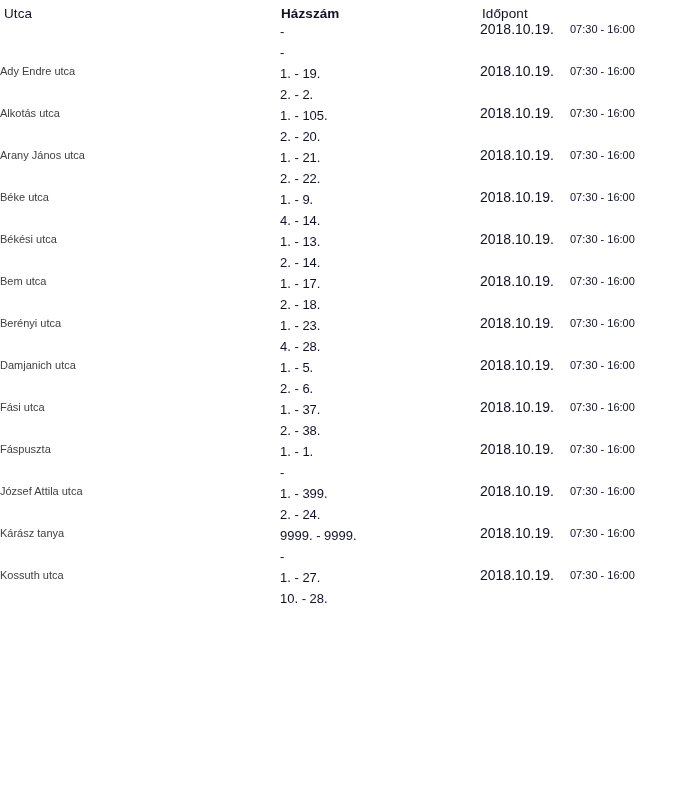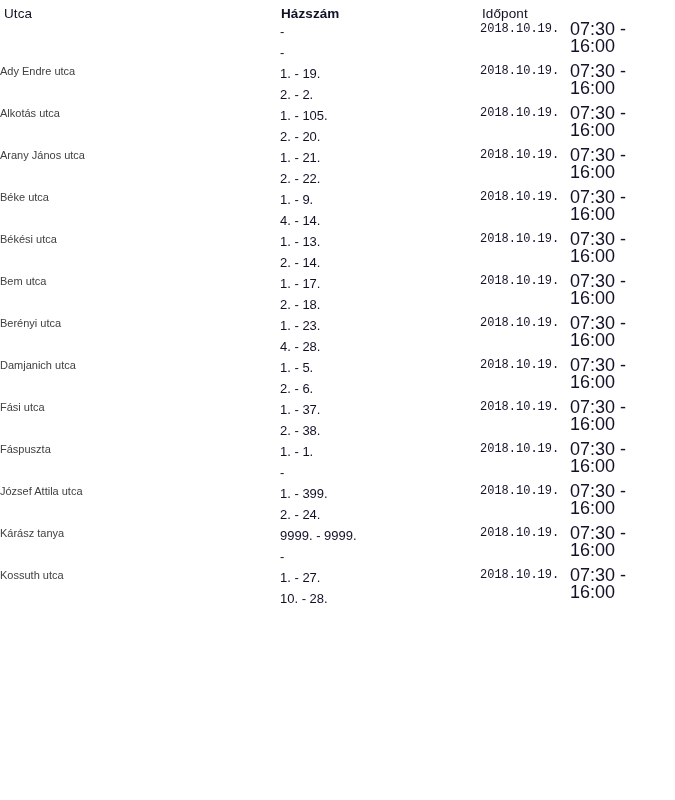--- a/index.html
+++ b/index.html
@@ -64,29 +64,28 @@
   }
   .house {
     font-size: 13px;
     color: #111128;
     padding-left: 1px;
     line-height: 21px;
     white-space: pre-line;
     padding-top: 1px;
   }
   .date {
-    font-size: 12px;
+    font-size: 14px;
     color: #111128;
     padding-left: 2px;
     line-height: 17px;
     padding-top: 1px;
-    font-family: Liberation Mono, monospace;
   }
   .time {
-    font-size: 18px;
+    font-size: 11px;
     color: #111128;
     padding-left: 1px;
     line-height: 17px;
     padding-top: 1px;
   }
   tbody tr { height: 42px; }
   tbody tr.first-row { height: 42px; }
 </style>
 </head>
 <body>

